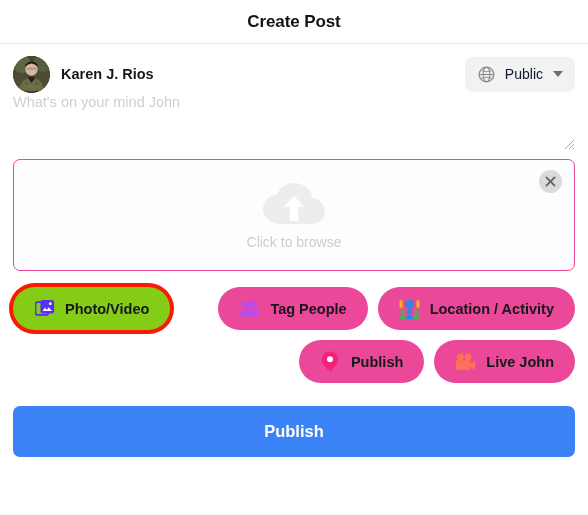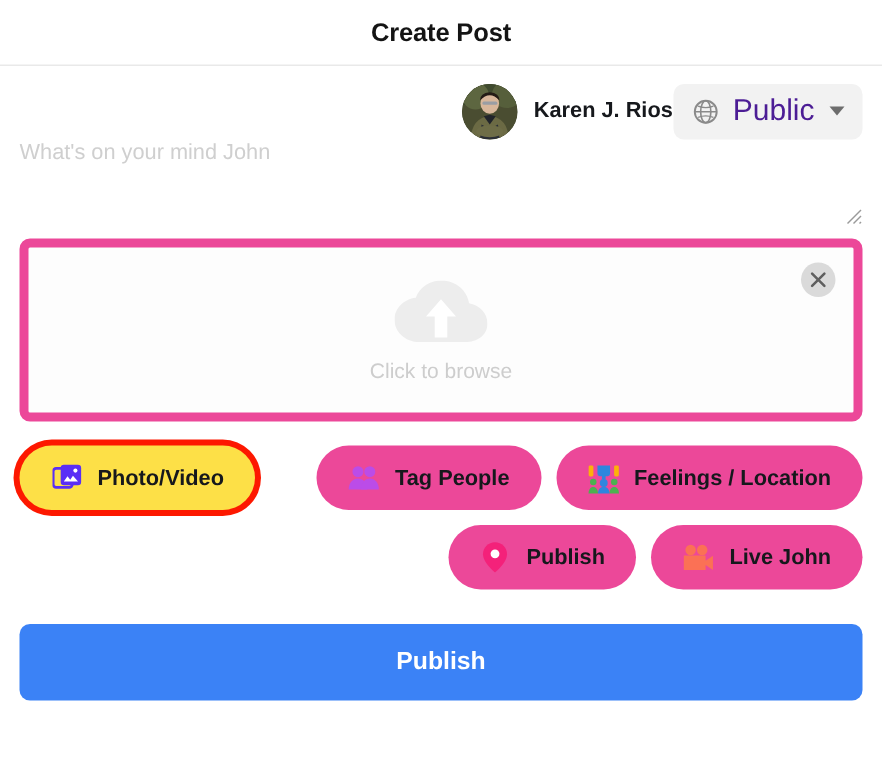--- a/index.html
+++ b/index.html
@@ -35,21 +35,21 @@
 
   
   .modal-body {
     padding: 0 13px;
   }
 
   
   .author-row {
     display: flex;
     align-items: center;
-    justify-content: flex-end;
+    justify-content: space-between;
     padding-top: 14px;
     height: 46px;
     box-sizing: border-box;
   }
   .author-left {
     display: flex;
     align-items: center;
     gap: 11px;
   }
   .avatar {
@@ -72,22 +72,22 @@
     display: flex;
     align-items: center;
     gap: 8px;
     background: #f2f2f2;
     border-radius: 7px;
     padding: 7px 12px 7px 11px;
     cursor: pointer;
     user-select: none;
   }
   .privacy-label {
-    font-size: 20px;
-    color: #4c1d95;
+    font-size: 14px;
+    color: #0f172a;
   }
   .chevron {
     width: 0; height: 0;
     border-left: 5px solid transparent;
     border-right: 5px solid transparent;
     border-top: 6px solid #6d6d6d;
     margin-left: 2px;
   }
 
   
@@ -119,21 +119,21 @@
     width: 11px;
     height: 11px;
     pointer-events: none;
   }
 
   
   .dropzone {
     position: relative;
     margin-top: 9px;
     height: 110px;
-    border: 6px solid #ec4899;
+    border: 1px solid #ec4899;
     border-radius: 7px;
     background: #fdfdfd;
     display: flex;
     flex-direction: column;
     align-items: center;
     justify-content: center;
     gap: 2px;
     cursor: pointer;
   }
   .cloud-icon { margin-top: 2px; }
@@ -188,21 +188,21 @@
     align-items: center;
     justify-content: center;
     width: 21px;
     height: 21px;
     flex: 0 0 auto;
   }
   .chip.first-of-row { margin-right: auto; }
 
   
   .chip.highlighted {
-    background: #fde047;
+    background: #84cc16;
     box-shadow: 0 0 0 4px #fd1800;
   }
 
   
   .publish-btn {
     display: block;
     width: 100%;
     margin-top: 23px;
     padding: 16px 0;
     background: #3b82f6;
@@ -330,21 +330,21 @@
           <rect x="10.6" y="10" width="2.8" height="2.4" fill="#2e86de"></rect>
           <circle cx="12" cy="15.4" r="3" fill="#2e86de"></circle>
           <path d="M7.6 23.5 C7.6 19.9 9.6 18.2 12 18.2 C14.4 18.2 16.4 19.9 16.4 23.5 Z" fill="#2e86de"></path>
 
           <circle cx="4" cy="14.6" r="2.5" fill="#4cb050"></circle>
           <path d="M0.4 23.5 C0.4 20.2 1.9 18.4 4 18.4 C6.1 18.4 7.6 20.2 7.6 23.5 Z" fill="#4cb050"></path>
           <circle cx="20" cy="14.6" r="2.5" fill="#4cb050"></circle>
           <path d="M16.4 23.5 C16.4 20.2 17.9 18.4 20 18.4 C22.1 18.4 23.6 20.2 23.6 23.5 Z" fill="#4cb050"></path>
         </svg>
       </span>
-      <span class="chip-label">Feelings / Location</span>
+      <span class="chip-label">Location / Activity</span>
     </button>
 
     <button class="chip">
       <span class="chip-icon">
         <svg width="18" height="21" viewBox="0 0 18 22">
           <path d="M9 0.6 C4.3 0.6 0.6 4.3 0.6 8.9 C0.6 14.8 9 21.6 9 21.6 C9 21.6 17.4 14.8 17.4 8.9 C17.4 4.3 13.7 0.6 9 0.6 Z" fill="#f4217a"></path>
           <circle cx="9" cy="8.6" r="3.1" fill="#ffffff"></circle>
         </svg>
       </span>
       <span class="chip-label">Publish</span>

